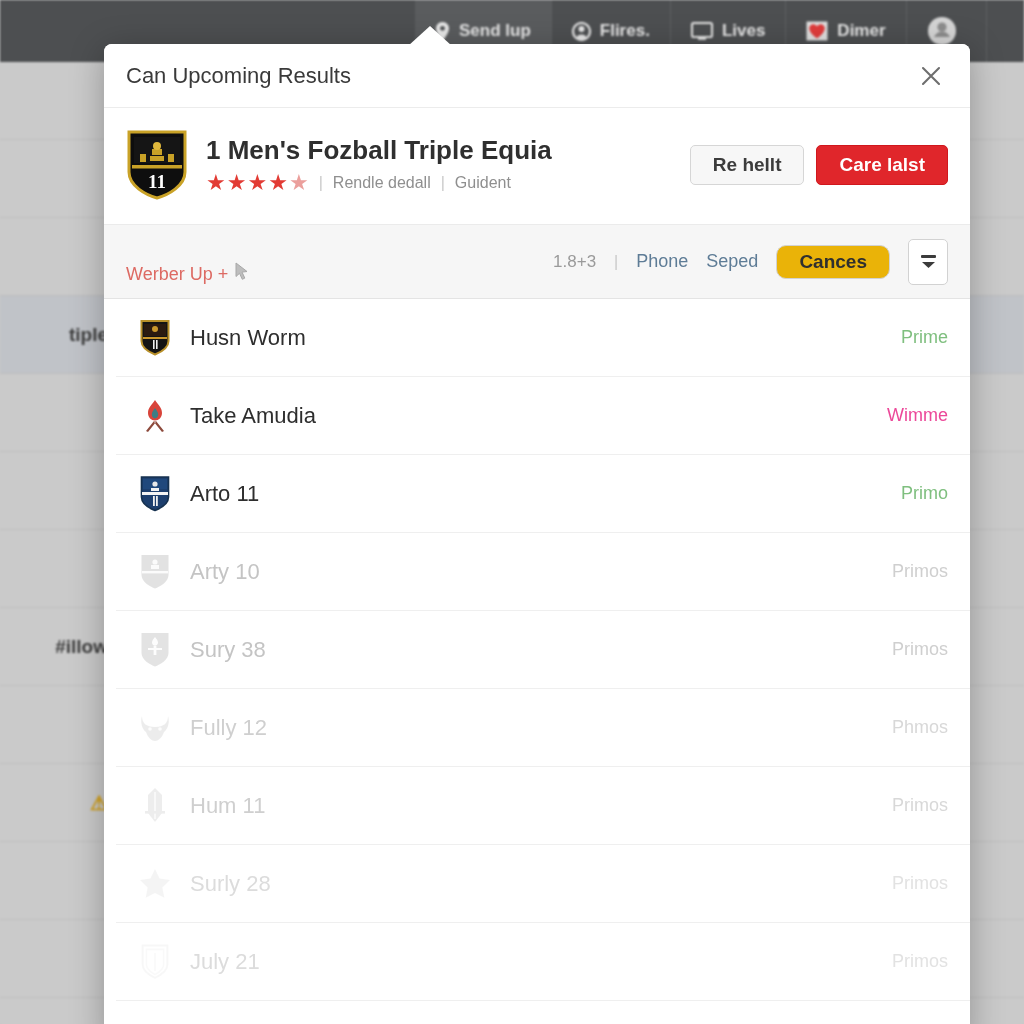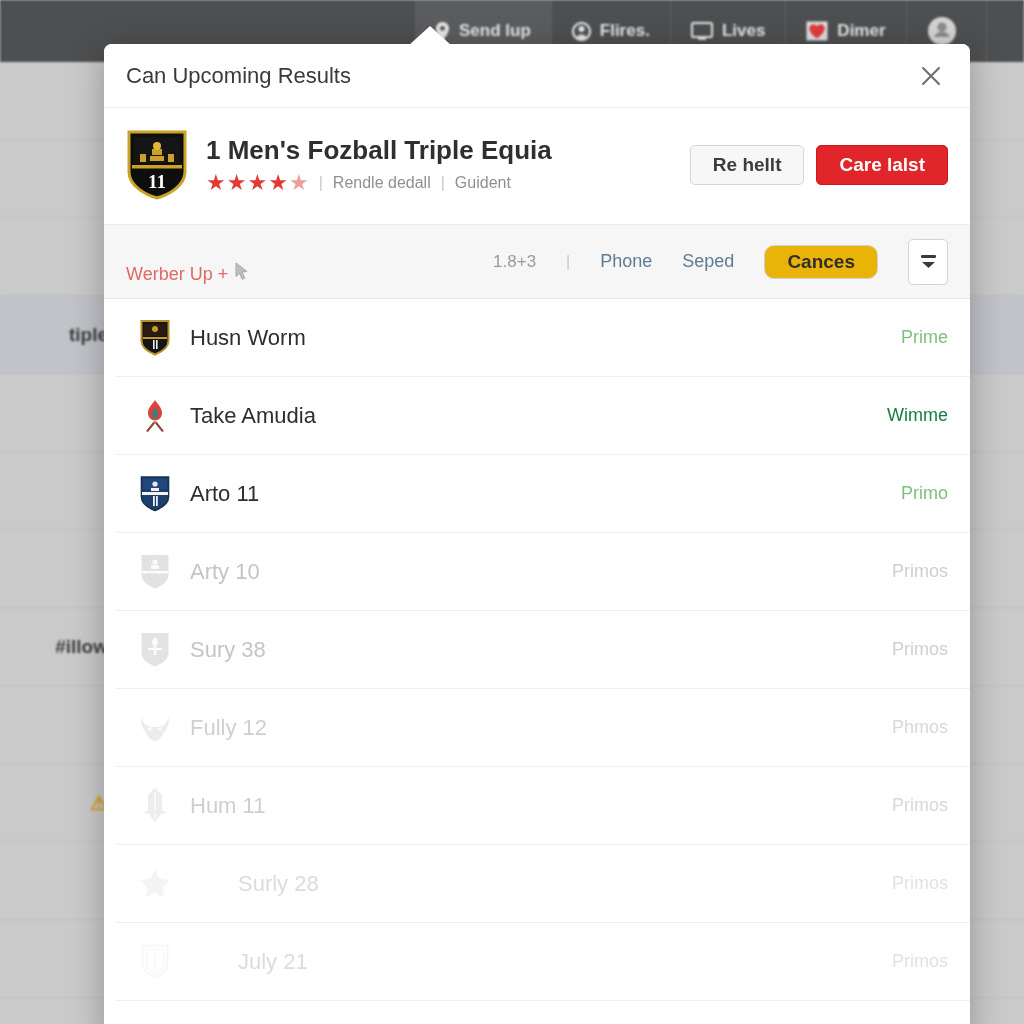--- a/index.html
+++ b/index.html
@@ -187,21 +187,21 @@
     background: #f6f6f6;
     border-top: 1px solid #ebebeb;
     border-bottom: 1px solid #e4e4e4;
   }
   #filter-left {
     display: flex; align-items: center; gap: 6px;
     color: #dd6a63; font-size: 18px;
     cursor: pointer;
     margin-top: 25px;
   }
-  #filter-right { display: flex; align-items: center; gap: 30px; }
+  #filter-right { display: flex; align-items: center; gap: 18px; }
   #filter-count { color: #9a9a9a; font-size: 17px; }
   .filter-link { color: #5e7c96; font-size: 18px; cursor: pointer; }
   #cances-btn {
     background: #eab308;
     border: 1px solid #d2d2d2;
     border-radius: 10px;
     height: 34px;
     padding: 0 22px;
     display: inline-flex; align-items: center;
     font-size: 19px; font-weight: bold; color: #2f2f2f;
@@ -228,29 +228,29 @@
     height: 78px;
     padding: 0 22px;
     border-bottom: 1px solid #efefef;
     gap: 18px;
     cursor: pointer;
   }
   .row-icon { width: 34px; height: 38px; flex: 0 0 auto; display: flex; align-items: center; justify-content: center; }
   .row-name { flex: 1 1 auto; font-size: 22px; color: #2e2e2e; white-space: nowrap; }
   .row-status { font-size: 18px; white-space: nowrap; }
   .st-prime { color: #7fbf7f; }
-  .st-wimme { color: #15803d; }
+  .st-wimme { color: #ec4899; }
   .row.dim { opacity: 1; }
   .row.dim .row-name { color: #c4c4c4; }
   .row.dim .row-status { color: #cfcfcf; }
   .row.dim .row-icon { opacity: 0.28; filter: grayscale(1); }
   .row.dim-2 .row-name { color: #cfcfcf; }
   .row.dim-2 .row-status { color: #d8d8d8; }
   .row.dim-2 .row-icon { opacity: 0.18; filter: grayscale(1); }
-  .row.dim-3 .row-name { color: #dcdcdc; margin-left: 48px; }
+  .row.dim-3 .row-name { color: #dcdcdc; }
   .row.dim-3 .row-status { color: #e2e2e2; }
   .row.dim-3 .row-icon { opacity: 0.11; filter: grayscale(1); }
 </style>
 </head>
 <body>
 
 <div id="bg-app">
 
   <div id="bg-sheet">
       <div class="bg-row">

